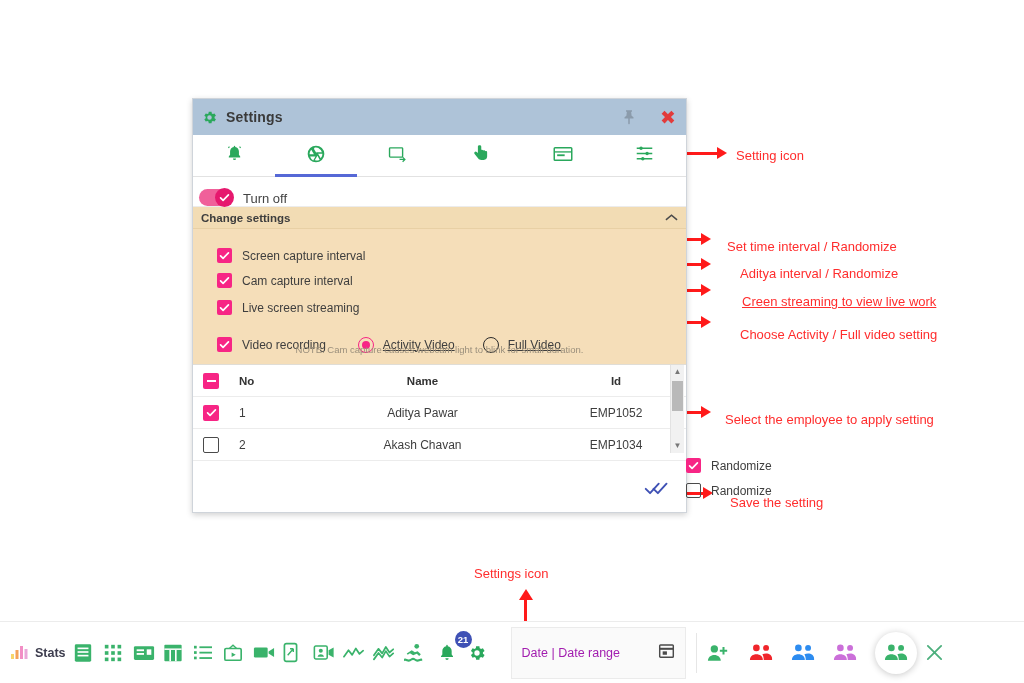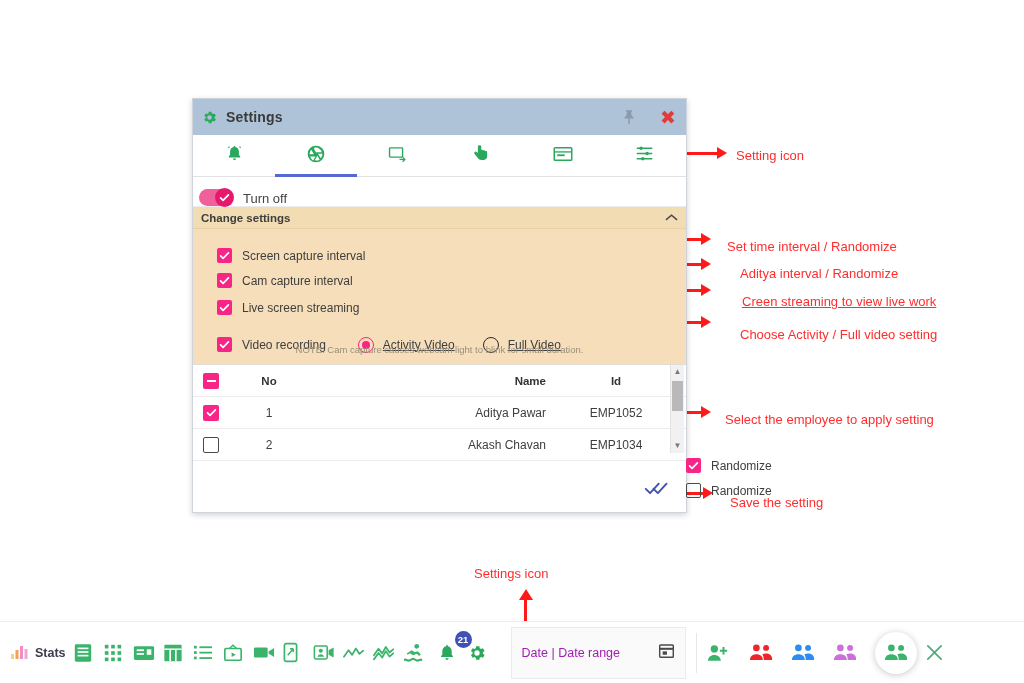--- a/index.html
+++ b/index.html
@@ -112,22 +112,22 @@
     position:absolute; left:0; right:0; top:265px; bottom:0; background:#fff;
     border-top:1px solid #e0ddd6;
   }
   .emp-head, .emp-row{
     display:flex; align-items:center; height:32px;
     border-bottom:1px solid #ececec; padding-left:10px;
   }
   .emp-head{ font-weight:bold; font-size:11.5px; color:#333; }
   .emp-row{ font-size:12px; color:#3e3e3e; }
   .col-cb{ width:36px; flex:0 0 36px; display:flex; align-items:center;}
-  .col-no{ width:60px; flex:0 0 60px;text-align:center; }
-  .col-name{ flex:1; text-align:right; }
+  .col-no{ width:60px; flex:0 0 60px; }
+  .col-name{ flex:1; text-align:center; }
   .col-id{ width:140px; flex:0 0 140px; text-align:center; }
   .cb-dash{ width:16px;height:16px;background:#f72585;border-radius:2px;
     display:flex;align-items:center;justify-content:center;}
   .cb-dash i{ display:block;width:9px;height:2px;background:#fff;}
   .cb-sq{ width:16px;height:16px;border:1.6px solid #4a4a4a;border-radius:2px;}
   .cb-chk{ width:16px;height:16px;background:#f72585;border-radius:2px;
     display:flex;align-items:center;justify-content:center;}
 
   .tbl-scrollbar{
     position:absolute; right:2px; top:0; width:14px; height:88px;

